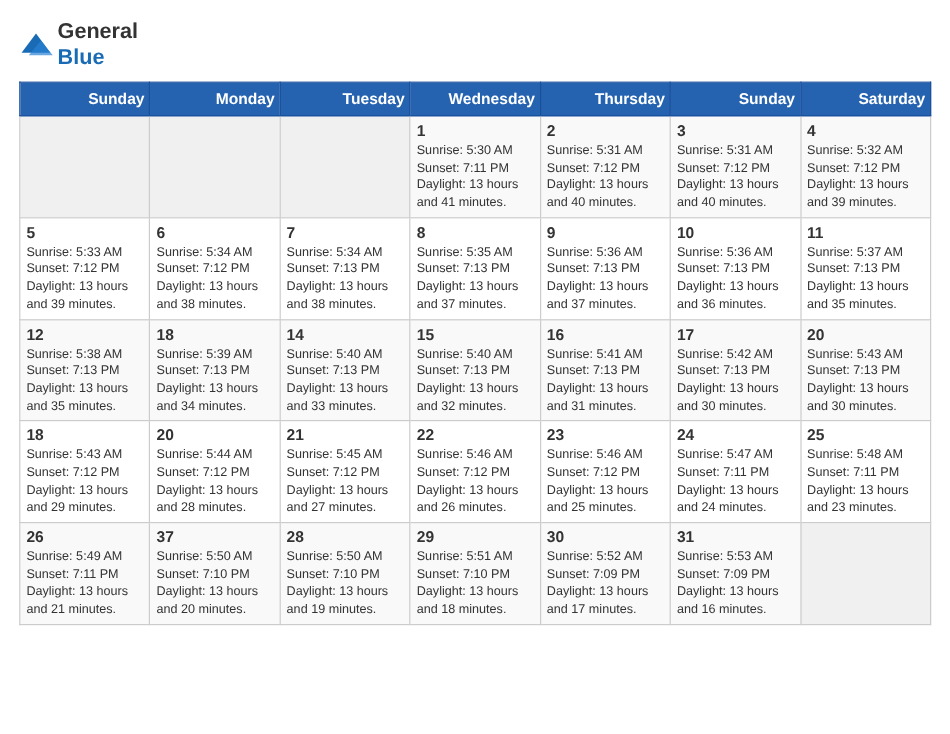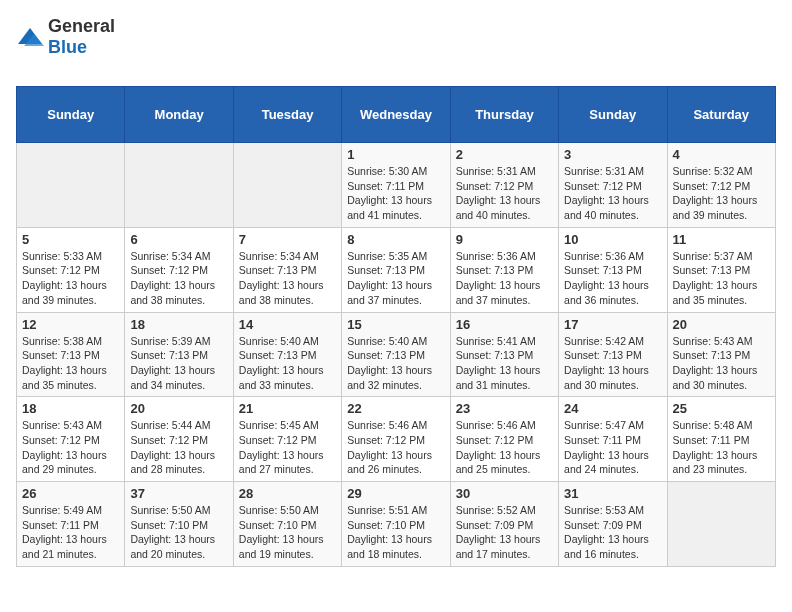--- a/index.html
+++ b/index.html
@@ -7,21 +7,21 @@
       font-family: Arial, sans-serif;
       background: #fff;
       width: 792px;
       min-height: 612px;
       padding: 16px;
     }
     .header-area {
       display: flex;
       justify-content: space-between;
       align-items: flex-end;
-      margin-bottom: 28px;
+      margin-bottom: 10px;
     }
     .logo {
       display: flex;
       align-items: center;
       gap: 4px;
     }
     .logo-text-general {
       font-size: 18px;
       font-weight: bold;
       color: #333;
@@ -49,22 +49,22 @@
     }
     table {
       width: 100%;
       border-collapse: collapse;
     }
     thead tr th {
       background-color: #2563b0;
       color: #fff;
       font-size: 13px;
       font-weight: bold;
-      padding: 20px 4px;
-      text-align: center;
+      padding: 6px 4px;
+      text-align: right;
       border: 1px solid #1a4f9c;
     }
     tbody tr td {
       vertical-align: top;
       border: 1px solid #ccc;
       padding: 4px 5px;
       width: 108px;
       min-height: 80px;
       background: #fff;
     }

